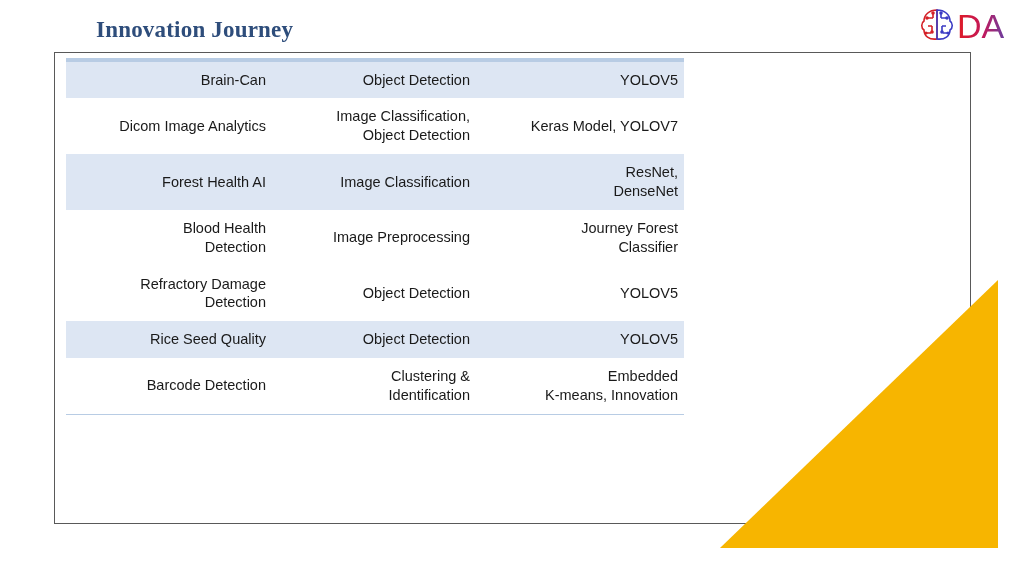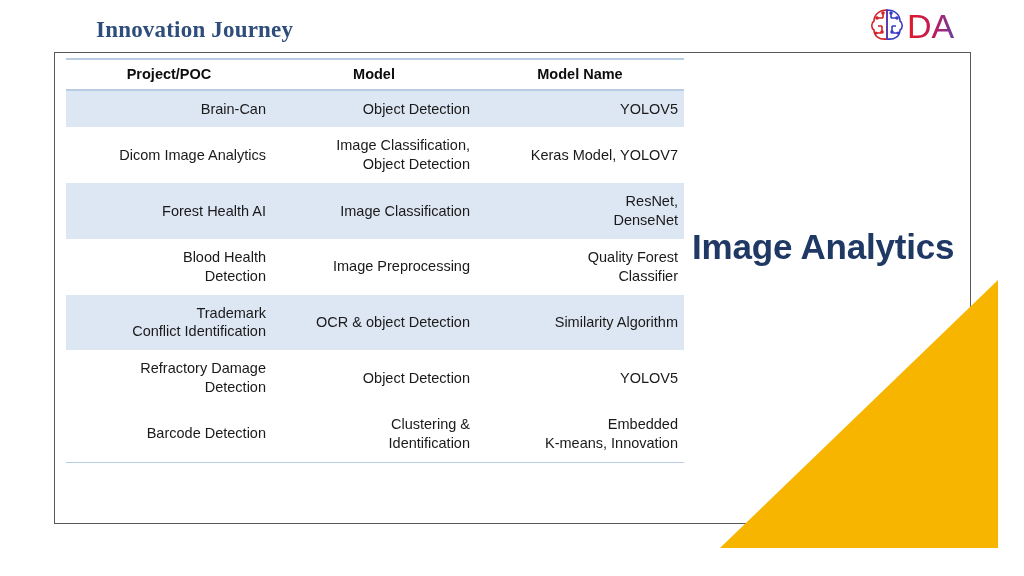--- a/index.html
+++ b/index.html
@@ -17,21 +17,21 @@
     left:96px; top:17px;
     font-family:"Liberation Serif", serif;
     font-size:23px;
     font-weight:bold;
     color:#2e4d7b;
     letter-spacing:0.2px;
     white-space:nowrap;
   }
 
   
-  .logo { position:absolute; left:867px; top:2px; width:100px; height:44px; }
+  .logo { position:absolute; left:917px; top:2px; width:100px; height:44px; }
   .logo svg { display:block; }
 
   
   .triangle { position:absolute; left:700px; top:270px; width:324px; height:306px; }
 
   
   .frame {
     position:absolute;
     left:54px; top:52px;
     width:917px; height:472px;
@@ -138,34 +138,20 @@
   <div class="frame"></div>
 
   <div class="triangle">
     <svg width="324" height="306" viewBox="0 0 324 306">
       <polygon points="298,10 298,278 20,278" fill="#f7b500"></polygon>
     </svg>
   </div>
 
   <div class="table-wrap">
     <div class="rule"></div>
-    <table class="poc">
-      <colgroup>
-          <col class="c1">
-          <col class="c2">
-          <col class="c3">
-        </colgroup>
-      <thead>
-        <tr>
-          <th>Project/POC</th>
-          <th>Model</th>
-          <th>Model Name</th>
-        </tr>
-      </thead>
-    </table>
     <div class="rule thin"></div>
     <table class="poc">
       <colgroup>
           <col class="c1">
           <col class="c2">
           <col class="c3">
         </colgroup>
       <tbody id="tbody">
           <tr class="band">
             <td class="col1">
@@ -204,40 +190,39 @@
           </tr>
           <tr class="plain">
             <td class="col1">
               <span class="cellline">Blood Health</span>
               <span class="cellline">Detection</span>
             </td>
             <td class="col2">
               <span class="cellline">Image Preprocessing</span>
             </td>
             <td class="col3">
-              <span class="cellline">Quality Forest</span>
+              <span class="cellline">Journey Forest</span>
               <span class="cellline">Classifier</span>
-            </td>
-          </tr>
-          <tr class="band">
-            <td class="col1">
-              <span class="cellline">Trademark</span>
-              <span class="cellline">Conflict Identification</span>
-            </td>
-            <td class="col2">
-              <span class="cellline">OCR &amp; object Detection</span>
-            </td>
-            <td class="col3">
-              <span class="cellline">Similarity Algorithm</span>
             </td>
           </tr>
           <tr class="plain">
             <td class="col1">
               <span class="cellline">Refractory Damage</span>
               <span class="cellline">Detection</span>
+            </td>
+            <td class="col2">
+              <span class="cellline">Object Detection</span>
+            </td>
+            <td class="col3">
+              <span class="cellline">YOLOV5</span>
+            </td>
+          </tr>
+          <tr class="band">
+            <td class="col1">
+              <span class="cellline">Rice Seed Quality</span>
             </td>
             <td class="col2">
               <span class="cellline">Object Detection</span>
             </td>
             <td class="col3">
               <span class="cellline">YOLOV5</span>
             </td>
           </tr>
           <tr class="plain">
             <td class="col1">
@@ -250,15 +235,14 @@
             <td class="col3">
               <span class="cellline">Embedded</span>
               <span class="cellline"> K-means, Innovation</span>
             </td>
           </tr>
         </tbody>
     </table>
     <div class="rule thin"></div>
   </div>
 
-  <div class="section-title">Image Analytics</div>
 
 </div>
 
 </body></html>

